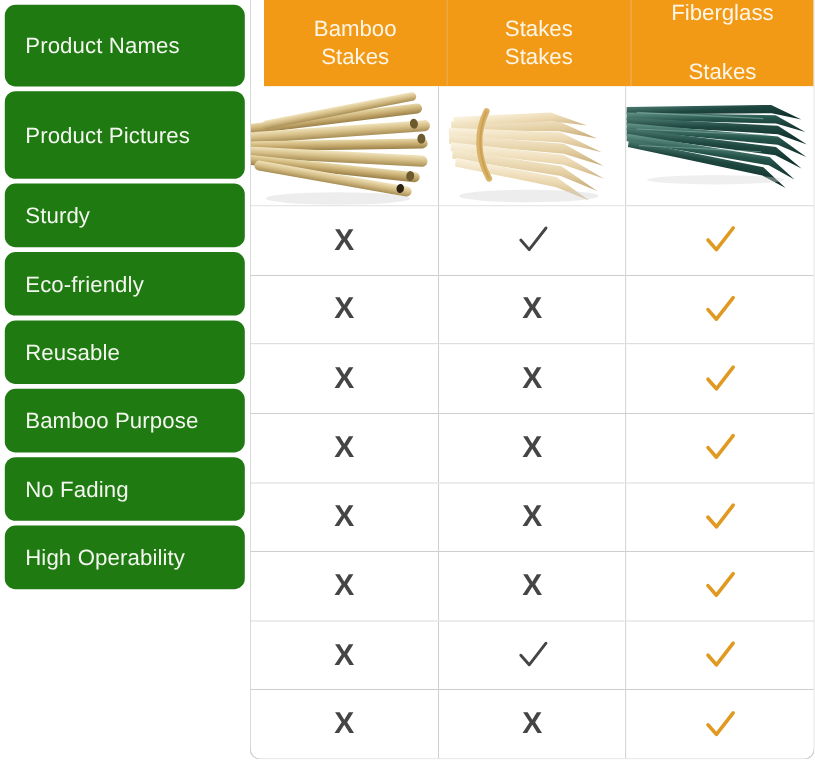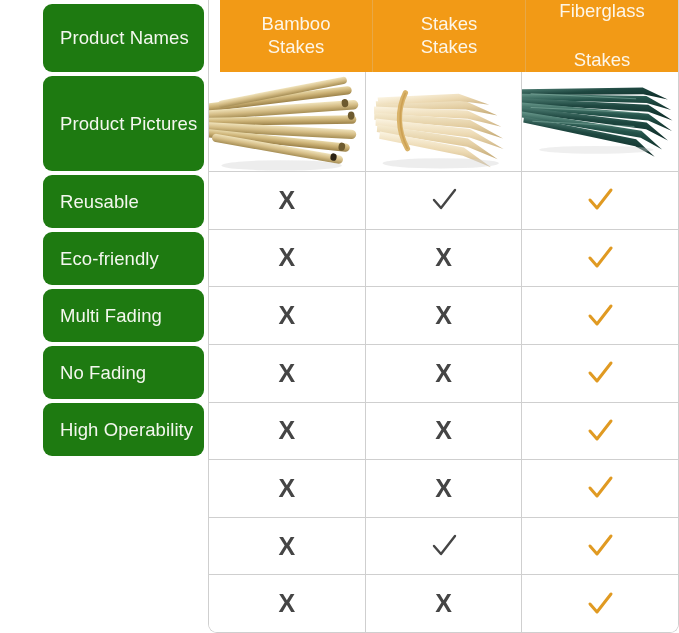--- a/index.html
+++ b/index.html
@@ -28,21 +28,20 @@
     flex-direction: row;
     align-items: stretch;
   }
 
   .label-col {
     width: 208px;
     flex: 0 0 208px;
     display: flex;
     flex-direction: column;
     box-sizing: border-box;
-    padding-left: 39px;
   }
 
   .data-col {
     flex: 1 1 auto;
     display: flex;
     flex-direction: column;
     box-sizing: border-box;
     border: 1px solid #cfcfcf;
     border-top: none;
     border-radius: 0 0 9px 9px;
@@ -64,21 +63,21 @@
     letter-spacing: 0.1px;
     line-height: 1.15;
     flex: 0 0 auto;
     overflow: hidden;
   }
   .green-cell.head {
     height: 68px;
     margin-top: 4px;
   }
   .green-cell.pictures {
-    height: 95px;
+    height: 73px;
   }
   .green-cell.feature {
     height: 53px;
   }
   .green-cell.feature:last-child {
     margin-bottom: 0;
     text-align: right;
   }
 
   
@@ -177,27 +176,30 @@
 
       <div class="green-cell head">
         <span>Product Names</span>
       </div>
 
       <div class="green-cell pictures">
         <span>Product Pictures</span>
       </div>
 
       <div class="green-cell feature">
+        <span>Sturdy</span>
+      </div>
+      <div class="green-cell feature">
+        <span>Eco-friendly</span>
+      </div>
+      <div class="green-cell feature">
         <span>Reusable</span>
       </div>
       <div class="green-cell feature">
-        <span>Eco-friendly</span>
-      </div>
-      <div class="green-cell feature">
-        <span>Multi Fading</span>
+        <span>Bamboo Purpose</span>
       </div>
       <div class="green-cell feature">
         <span>No Fading</span>
       </div>
       <div class="green-cell feature">
         <span>High Operability</span>
       </div>
 
     </div>
 

